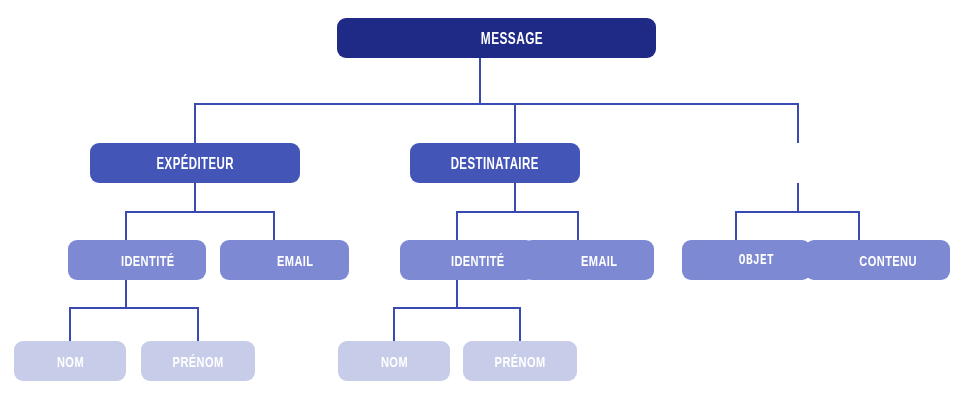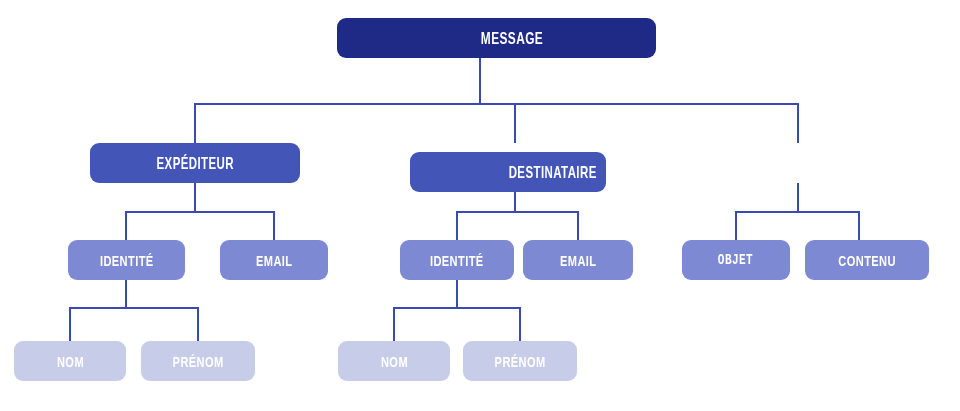--- a/index.html
+++ b/index.html
@@ -24,36 +24,36 @@
     font-size: 13.5px;
   }
   .node .lbl {
     display: inline-block;
     white-space: nowrap;
     letter-spacing: 0.5px;
     transform: scale(0.82, 1.14);
   }
   .lv1 { background: var(--level1, #1f2a87); font-size: 14.5px; padding-left: 32px; }
   .lv2 { background: var(--level2, #4455b8); font-size: 14px; }
-  .lv3 { background: var(--level3, #7d89d3); }
+  .lv3 { background: var(--level3, #7d89d3); padding-left: 21px; }
   .lv4 { background: var(--level4, #c7cce9); }
 
   .line {
     position: absolute;
     background: var(--connector, #3a4ab3);
   }
   .v { width: 2px; }
   .h { height: 2px; }
 
   
   #n-message      { left: 337px; top: 18px;  width: 287px; }
 
   
   #n-expediteur   { left: 90px;  top: 143px; width: 210px; }
-  #n-destinataire { left: 410px; top: 152px; width: 196px; justify-content: flex-end; }
+  #n-destinataire { left: 410px; top: 143px; width: 170px; }
   #n-texte        { left: 711px; top: 143px; width: 175px; }
 
   
   #n-identite-exp { left: 68px;  top: 240px; width: 117px; }
   #n-email-exp    { left: 220px; top: 240px; width: 108px; }
   #n-identite-des { left: 400px; top: 240px; width: 114px; }
   #n-email-des    { left: 523px; top: 240px; width: 110px; }
   #n-objet        { left: 682px; top: 240px; width: 108px; font-family: Liberation Mono, monospace; }
   #n-contenu      { left: 805px; top: 240px; width: 124px; }
 

